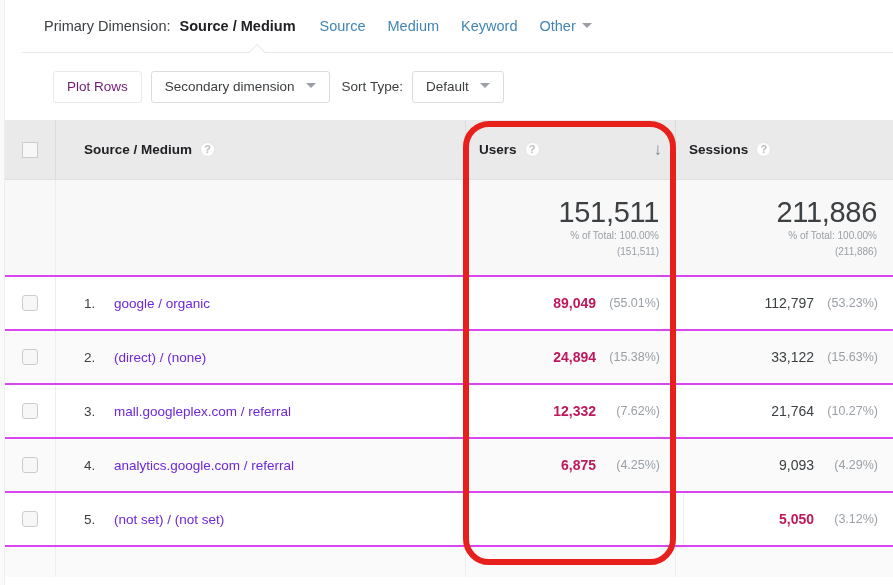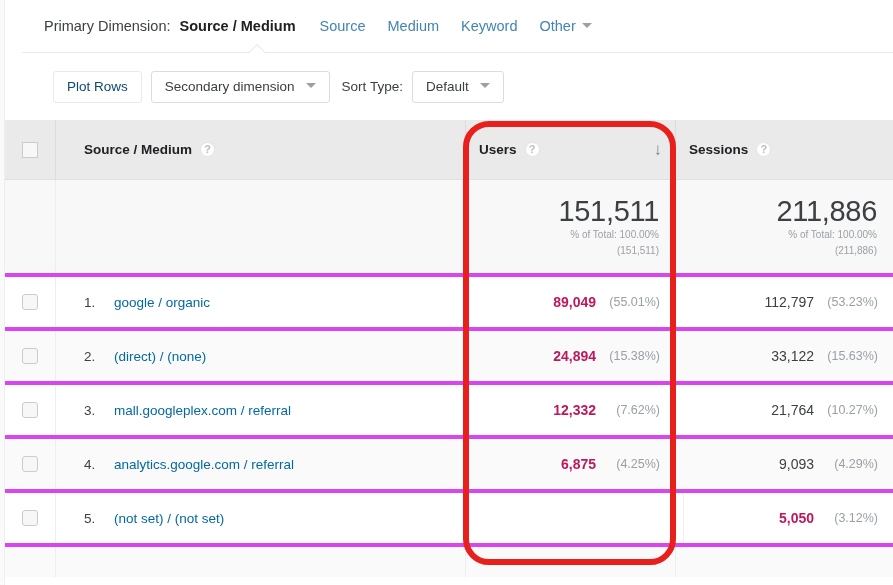--- a/index.html
+++ b/index.html
@@ -112,21 +112,21 @@
     display: inline-flex;
     align-items: center;
     padding: 0 13px;
     font-size: 13.5px;
     color: #3c4043;
     white-space: nowrap;
     cursor: pointer;
     box-sizing: border-box;
   }
   .btn.disabled {
-    color: #0c4a6e;
+    color: #701a75;
     border-color: #e8eaed;
     cursor: default;
   }
   .btn .caret-gray { margin-left: 11px; }
   .btn-gap { width: 9px; height: 1px; }
   .sort-label {
     font-size: 13.5px;
     color: #3c4043;
     margin: 0 9px 0 12px;
     white-space: nowrap;
@@ -136,21 +136,21 @@
   .table {
     position: absolute;
     left: 5px; top: 120px;
     width: 888px;
     box-sizing: border-box;
   }
   .trow {
     display: flex;
     width: 888px;
     box-sizing: border-box;
-    border-bottom: 4px solid #d946ef;
+    border-bottom: 2px solid #d946ef;
   }
   .c-check {
     width: 51px;
     flex: 0 0 51px;
     border-right: 1px solid #eceff1;
     display: flex;
     align-items: center;
     justify-content: center;
     box-sizing: border-box;
   }
@@ -264,21 +264,21 @@
   .tbody .trow.partial { height: 30px; border-bottom: none; }
 
   .row-index {
     font-size: 13.5px;
     color: #3c4043;
     width: 30px;
     flex: 0 0 30px;
   }
   .row-link {
     font-size: 13.5px;
-    color: #0369a1;
+    color: #6d28d9;
     cursor: pointer;
     white-space: nowrap;
     overflow: hidden;
     text-overflow: ellipsis;
   }
   .tbody .c-metric {
     justify-content: flex-end;
   }
   .m-val {
     font-size: 14px;

